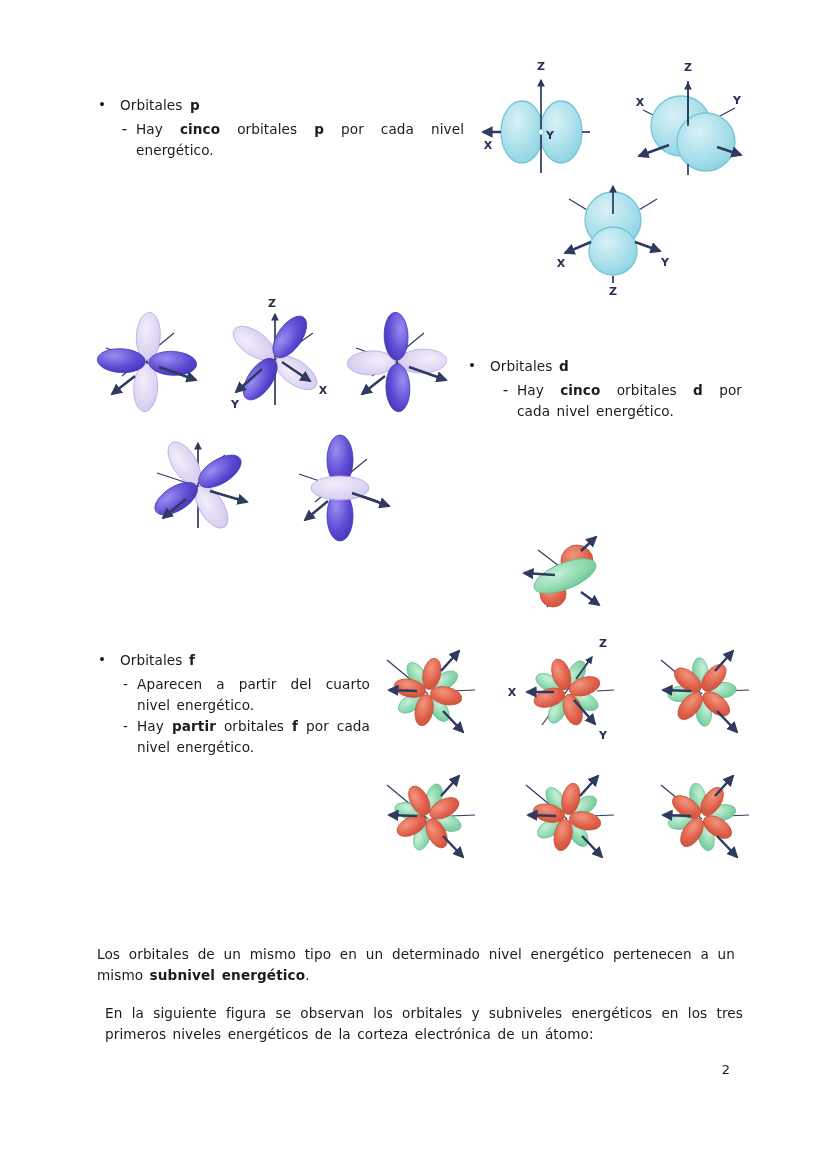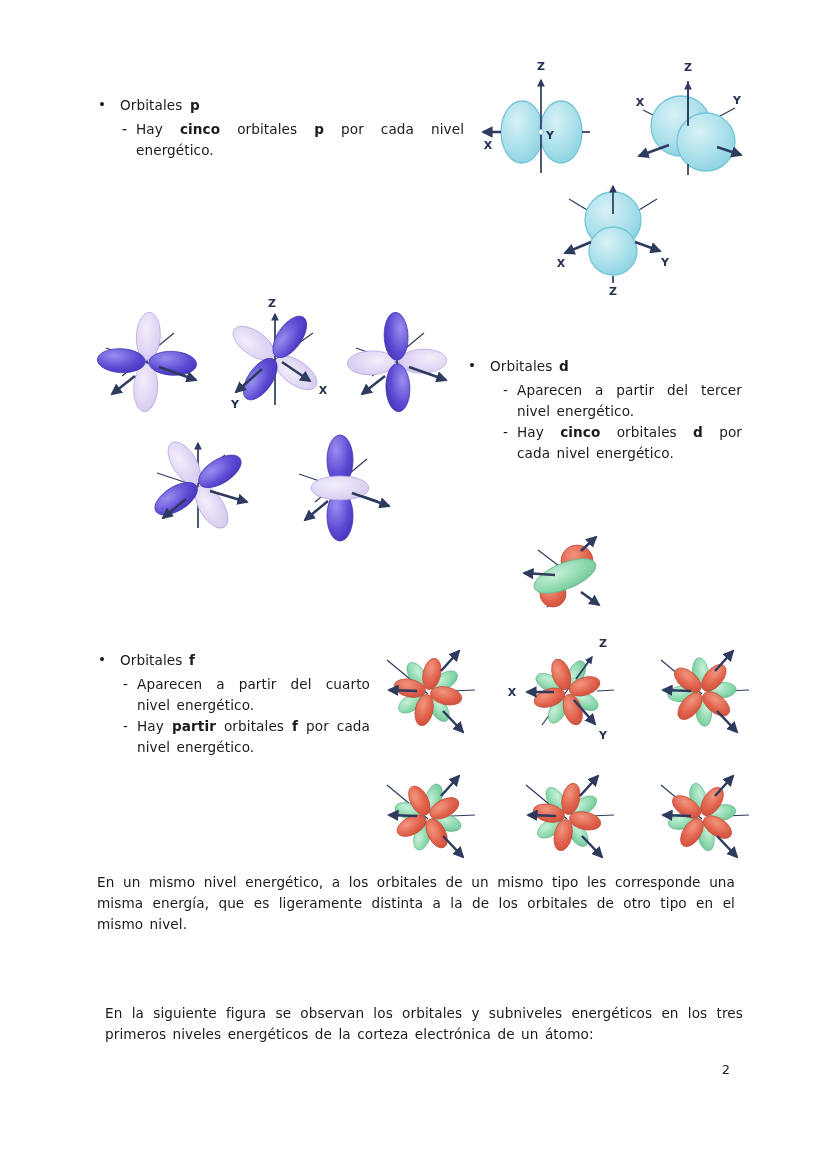--- a/index.html
+++ b/index.html
@@ -185,21 +185,21 @@
     <line class="axb" x1="87" y1="75" x2="124" y2="88" marker-end="url(#ar)"></line>
     <line class="axb" x1="63" y1="83" x2="40" y2="102" marker-end="url(#ar)"></line>
   </svg>
 
   <section class="abs txt" style="left:490px; top:356px; width:252px; word-spacing:2px;">
     <div class="head">
       <span class="bullet">•</span><span>Orbitales </span><b>d</b>
     </div>
     <div style="margin-left:27px; width:225px;">
       <div class="item just">
-        <span class="dash">-</span><span>Aparecen a partir del tercer nivel energético.</span>
+        <span class="dash">-</span>
       </div>
       <div class="item just">
         <span class="dash">-</span><span>Hay </span><b>cinco</b><span> orbitales </span><b>d</b><span> por cada nivel energético.</span>
       </div>
     </div>
   </section>
 
   <section class="abs txt" style="left:120px; top:650px; width:260px; word-spacing:2px;">
     <div class="head">
       <span class="bullet">•</span><span>Orbitales </span><b>f</b>
@@ -275,20 +275,20 @@
 
   <svg class="abs" style="left:637px; top:752px;" width="130" height="130">
     <line class="ax" x1="24" y1="33" x2="65" y2="67"></line>
     <line class="ax" x1="88" y1="64" x2="112" y2="63"></line>
     <use href="#fcl" transform="translate(65,65) rotate(33) scale(0.88)"></use>
     <line class="axb" x1="54" y1="64" x2="26" y2="63" marker-end="url(#ar)"></line>
     <line class="axb" x1="78" y1="44" x2="96" y2="24" marker-end="url(#ar)"></line>
     <line class="axb" x1="80" y1="84" x2="100" y2="105" marker-end="url(#ar)"></line>
   </svg>
 
-  <p class="abs txt just" style="left:97px; top:872px; width:638px; word-spacing:2px; margin:0;">En un mismo nivel energético, a los orbitales de un mismo tipo les corresponde una misma energía, que es ligeramente distinta a la de los orbitales de otro tipo en el mismo nivel.</p>
-
+
+  <p class="abs txt just" style="left:97px; top:944px; width:638px; word-spacing:2px; margin:0;"><span>Los orbitales de un mismo tipo en un determinado nivel energético pertenecen a un mismo </span><b>subnivel energético</b><span>.</span></p>
 
   <p class="abs txt just" style="left:97px; top:995px; width:638px; word-spacing:2px; margin:8px;">En la siguiente figura se observan los orbitales y subniveles energéticos en los tres primeros niveles energéticos de la corteza electrónica de un átomo:</p>
 
   <div class="abs pgnum" style="left:690px; top:1062px; width:40px;">2</div>
 
 </div>
 
 </body></html>

